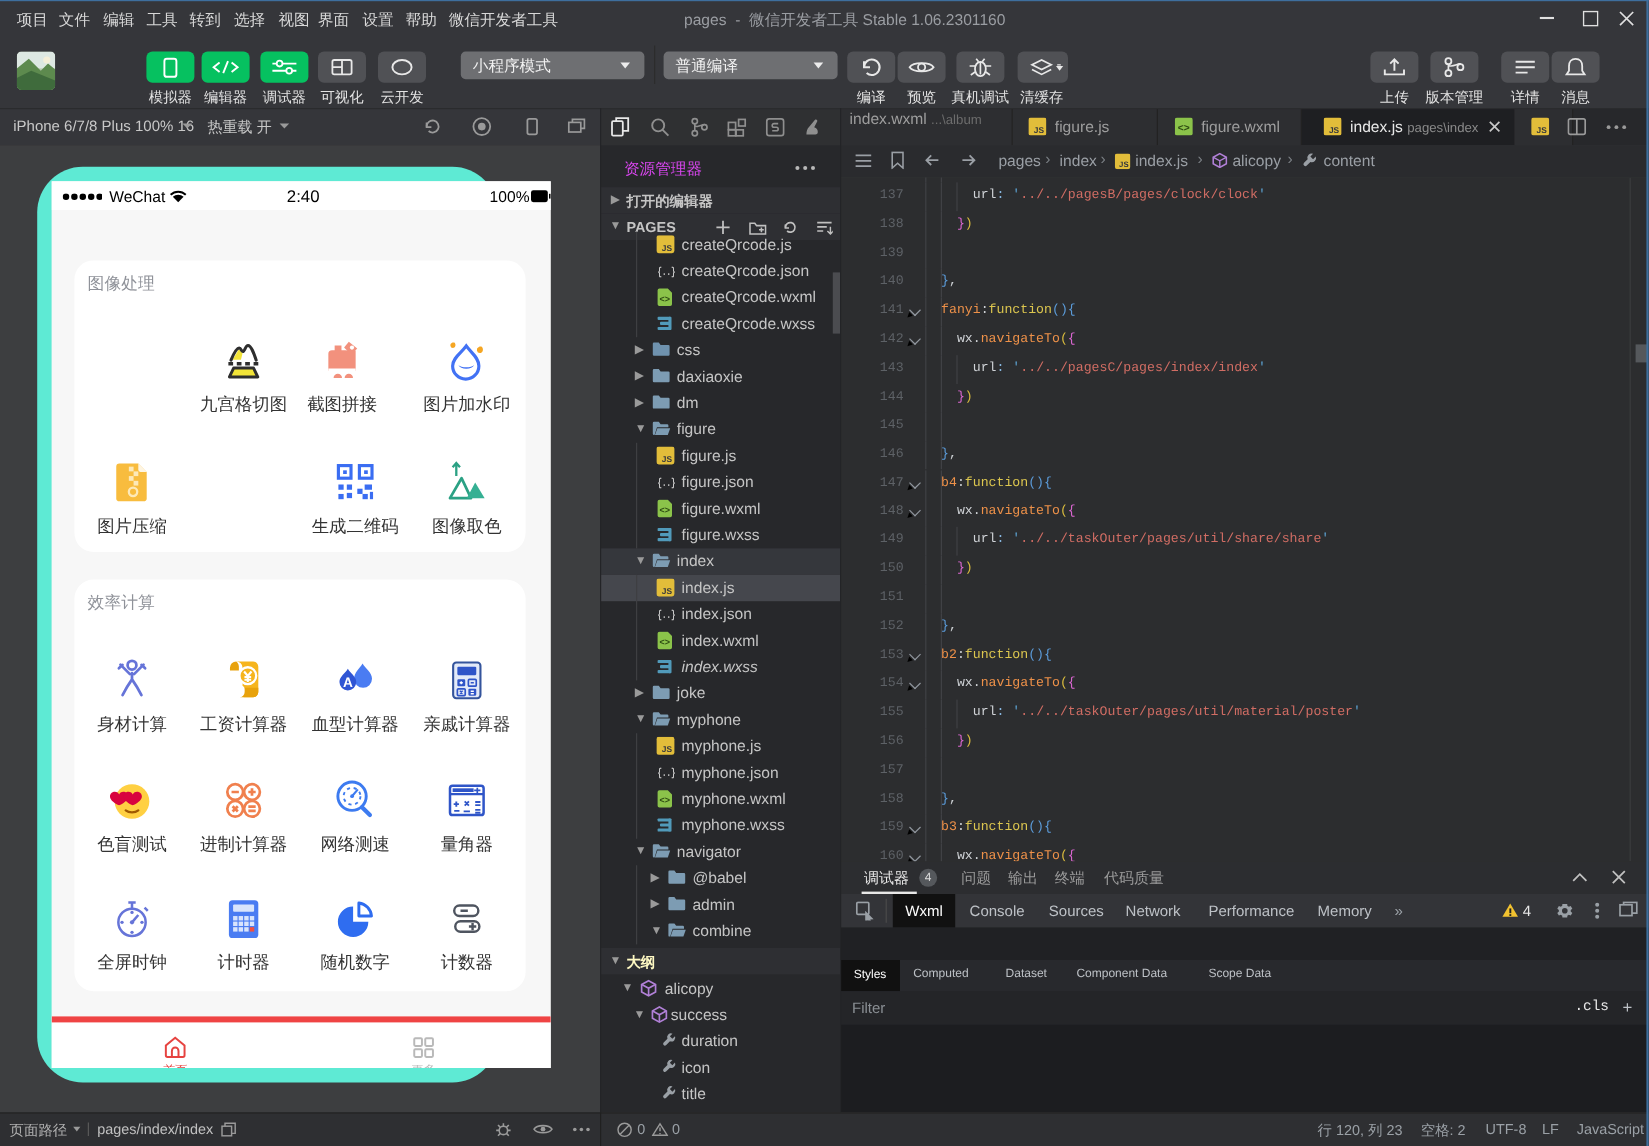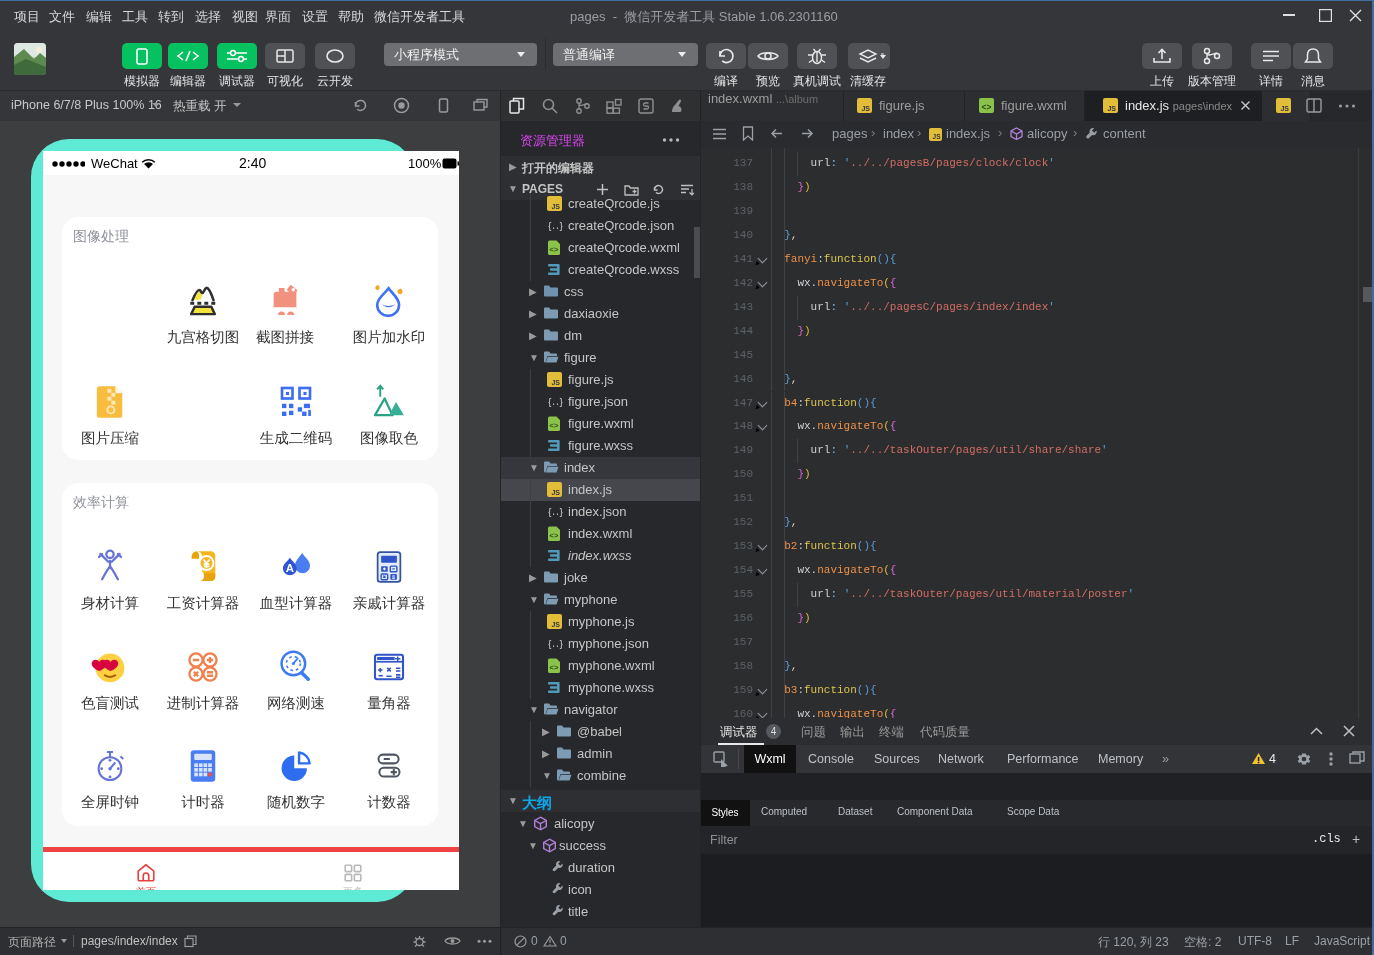--- a/index.html
+++ b/index.html
@@ -753,21 +753,21 @@
       <div class="trow" style="top:643.5px;">
         <span class="chev" style="left:42px">▼</span>
         <svg class="ticon" style="left:56px" width="16" height="14">
           <path d="M1 2.5 a1 1 0 0 1 1-1 h4 l1.5 2 H13 a1 1 0 0 1 1 1 V6 H4.5 L2.5 12.5 H2 a1 1 0 0 1 -1-1 Z" fill="#7d9cb3"></path>
           <path d="M4.8 6.8 H15.5 L13.5 12.5 H2.8 Z" fill="#7d9cb3"></path>
         </svg>
         <span class="nm" style="left:77px">combine</span>
       </div>
       <div class="abs" style="left:0;top:669px;width:200px;height:22px;background:#2e2f33">
         <span class="chev" style="left:8px">▼</span>
-        <span class="abs" style="left:22px;top:4px;font-weight:bold;font-size:15px;color:#0ea5e9">大纲</span>
+        <span class="abs" style="left:22px;top:4px;font-weight:bold;font-size:12px;color:#fef9c3">大纲</span>
       </div>
       <div class="trow" style="top:692px">
         <span class="chev" style="left:18px">▼</span>
         <svg class="ticon" style="left:33px" width="15" height="15">
           <path d="M7.5 1.2 L13.3 4.4 V10.6 L7.5 13.8 L1.7 10.6 V4.4 Z" fill="none" stroke="#b180d7" stroke-width="1.4"></path>
           <path d="M1.9 4.5 L7.5 7.6 L13.1 4.5 M7.5 7.6 V13.6" fill="none" stroke="#b180d7" stroke-width="1.4"></path>
         </svg>
         <span class="nm" style="left:54px">alicopy</span>
       </div>
       <div class="trow" style="top:713.5px">

